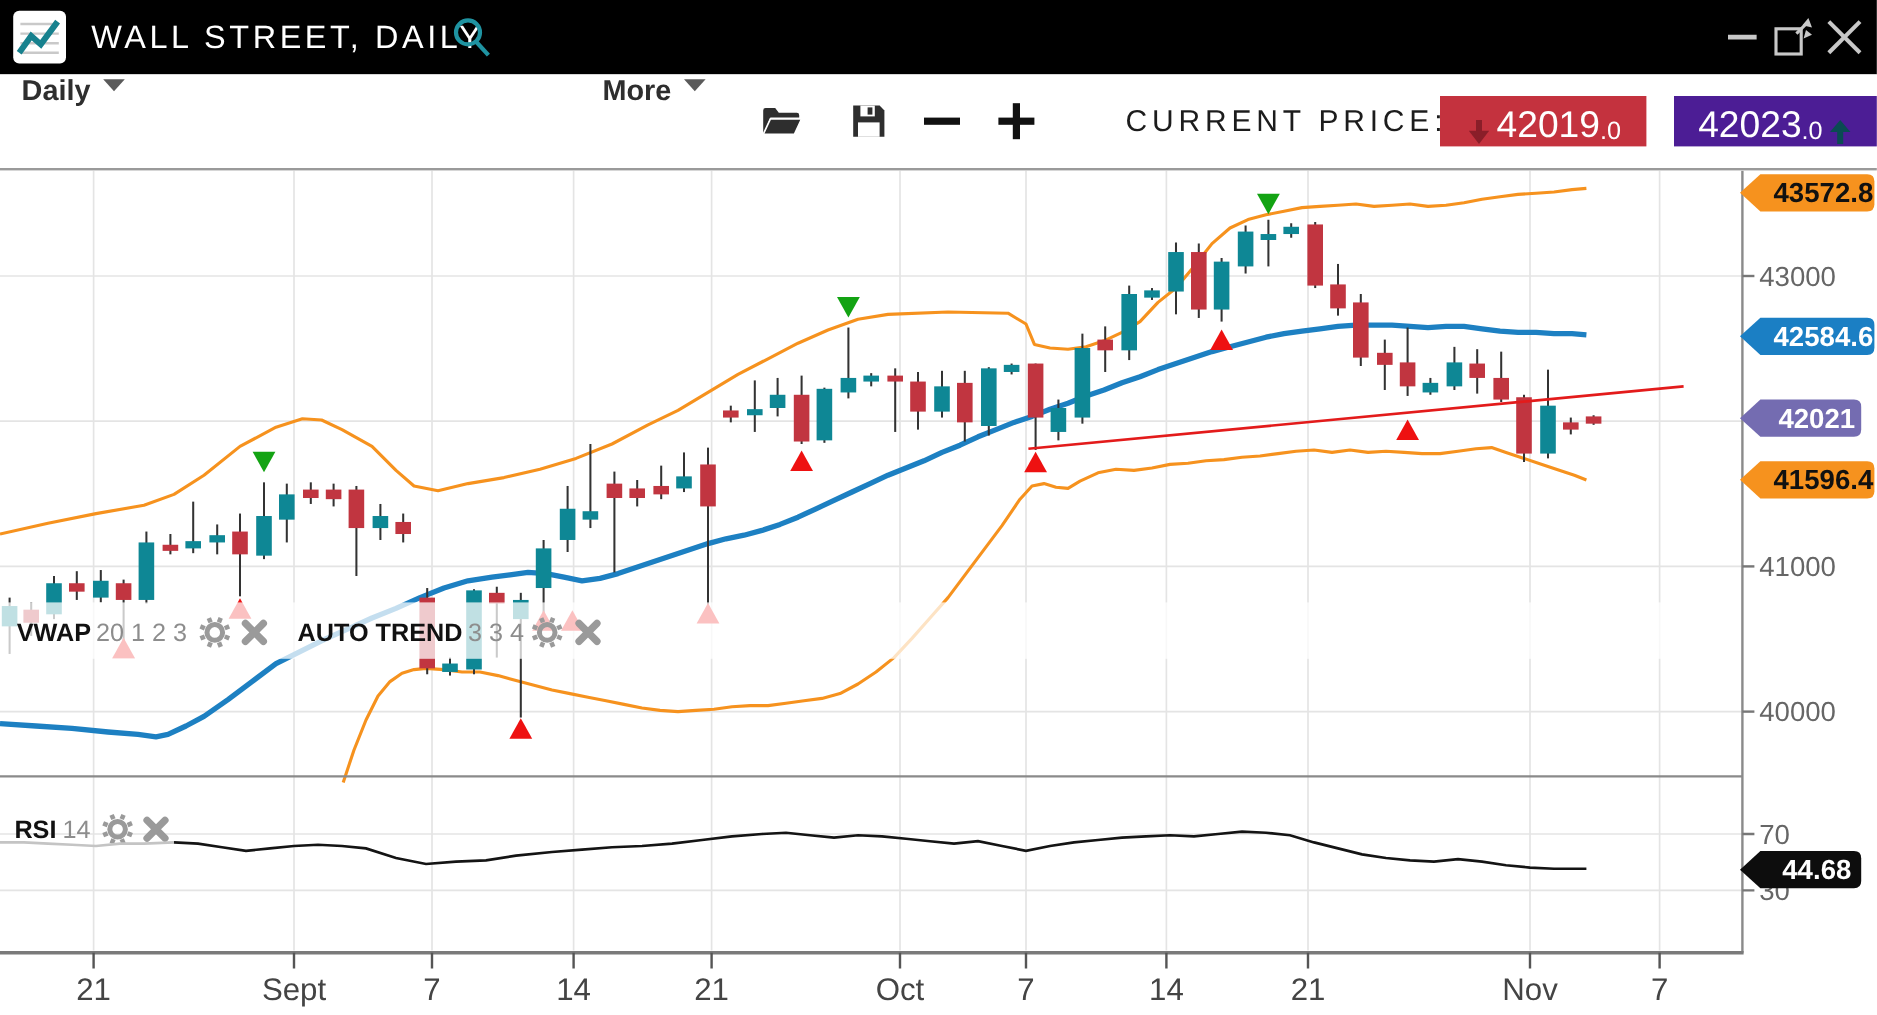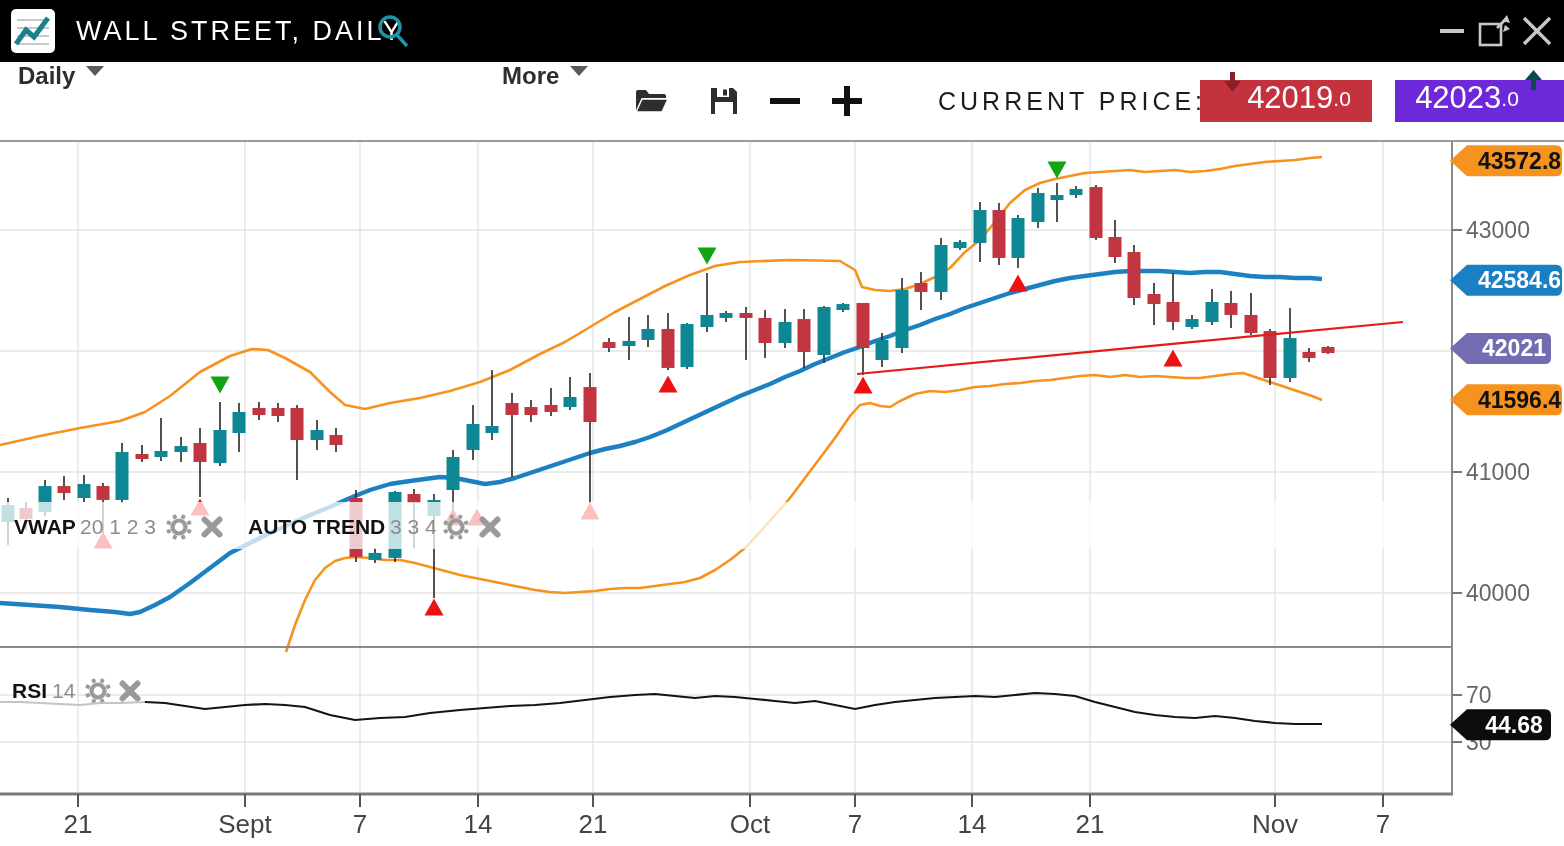--- a/index.html
+++ b/index.html
@@ -10,25 +10,25 @@
   .win-title{position:absolute;left:76px;top:0;height:51px;line-height:62px;color:#fff;font-size:27px;letter-spacing:3px;font-weight:400;white-space:nowrap;}
   .search-btn{position:absolute;left:376px;top:13px;cursor:pointer;}
   .wc{position:absolute;top:0;height:62px;display:flex;align-items:center;cursor:pointer;}
   .wc-min{right:100px;}.wc-pop{right:52px;}.wc-close{right:10px;}
   
   .toolbar{position:relative;height:78px;background:#fff;border-bottom:2px solid #9a9a9a;}
   .menu{position:absolute;top:0;height:78px;display:flex;align-items:flex-start;gap:11px;font-weight:700;font-size:24px;color:#2e2e2e;cursor:pointer;}
   .chev{width:0;height:0;border-left:9px solid transparent;border-right:9px solid transparent;border-top:10px solid #5a5a5a;margin-top:4px;}
   .tbi{position:absolute;top:0;height:78px;display:flex;align-items:center;cursor:pointer;}
   .cp-label{position:absolute;left:938px;top:0;height:78px;display:flex;align-items:center;font-size:25px;letter-spacing:4px;color:#1c1c1c;white-space:nowrap;}
-  .pbadge{position:absolute;top:18px;height:42px;display:flex;align-items:flex-start;justify-content:center;color:#fff;cursor:pointer;}
+  .pbadge{position:absolute;top:18px;height:42px;display:flex;align-items:flex-end;justify-content:center;color:#fff;cursor:pointer;}
   .pbadge .pv{font-size:31px;}
   .pbadge .pd{font-size:21px;margin-top:7px;}
   .pbadge-sell{left:1200px;width:172px;background:#C4323E;}
-  .pbadge-buy{left:1395px;width:169px;background:#6d28d9;}
+  .pbadge-buy{left:1395px;width:169px;background:#4c1d95;}
   
   #chart{display:block;}
   text{font-family:"Liberation Sans",sans-serif;}
 </style>
 </head>
 <body>
 
 <div class="titlebar">
   <div class="app-icon">
     <svg width="46" height="46">

